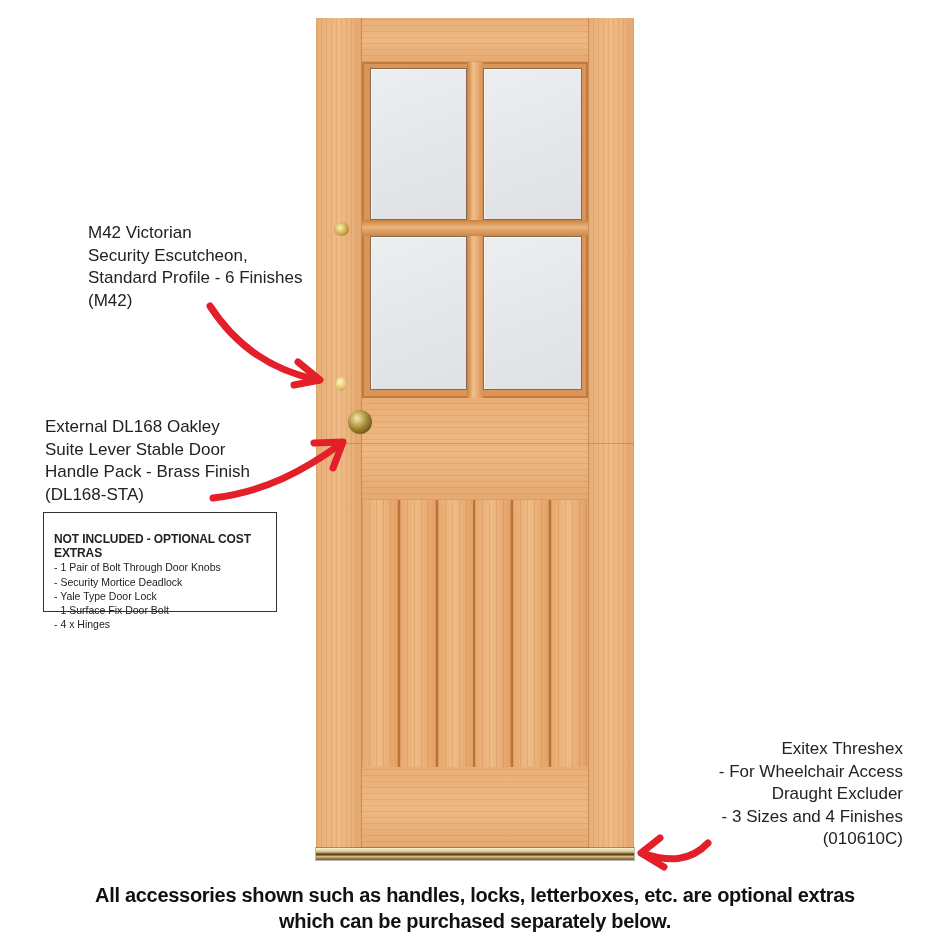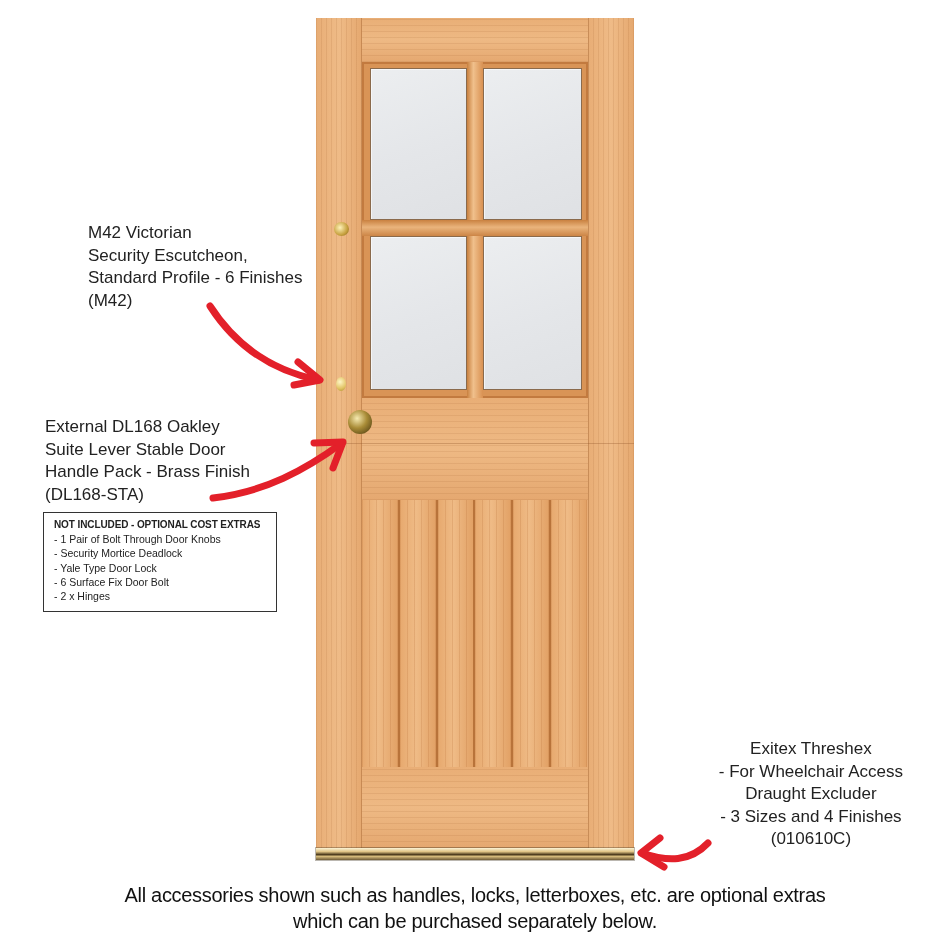--- a/index.html
+++ b/index.html
@@ -56,27 +56,27 @@
           background: radial-gradient(circle at 38% 35%, #f6eab0, #a98c37 45%, #5e4a17 85%); }
 
   
   .threshold { left: 316px; top: 848px; width: 318px; height: 12px;
                background: linear-gradient(180deg, #fbf3d6 0%, #e1c586 30%, #4b3a1c 55%, #d7bc7c 70%, #6d5a36 100%);
                box-shadow: 0 0 0 1px rgba(60,50,30,0.35); }
 
   
   .label { font-size: 17px; line-height: 22.5px; color: #222; white-space: nowrap; }
   .label div { height: 22.5px; }
-  .label.right { text-align: center; margin-left: 24px; }
+  .label.right { text-align: right; margin-left: 24px; }
 
   .not-included { left: 43px; top: 512px; width: 234px; height: 100px; border: 1px solid #333;
                   box-sizing: border-box; padding: 5px 0 0 10px; font-size: 10.5px; line-height: 14.2px; color: #222; }
-  .not-included .head { font-weight: bold; font-size: 10px; letter-spacing: -0.1px; }
+  .not-included .head { font-weight: bold; font-size: 12px; letter-spacing: -0.1px; margin-top: 14px; }
 
-  .footer { left: 0; top: 882px; width: 950px; text-align: center; font-weight: normal; font-size: 20px;
+  .footer { left: 0; top: 882px; width: 950px; text-align: center; font-weight: bold; font-size: 20px;
             line-height: 26px; color: #111; letter-spacing: -0.3px; }
 
   
   svg.arrows { position: absolute; left: 0; top: 0; width: 950px; height: 950px; pointer-events: none; }
 </style>
 </head>
 <body>
 
 <div class="abs door">
   <div class="grain"></div>
@@ -137,22 +137,22 @@
   <div>Suite Lever Stable Door</div>
   <div>Handle Pack - Brass Finish</div>
   <div>(DL168-STA)</div>
 </div>
 
 <div class="abs not-included">
   <div class="head">NOT INCLUDED - OPTIONAL COST EXTRAS</div>
   <div>- 1 Pair of Bolt Through Door Knobs</div>
   <div>- Security Mortice Deadlock</div>
   <div>- Yale Type Door Lock</div>
-  <div>- 6 Surface Fix Door Bolt</div>
-  <div>- 2 x Hinges</div>
+  <div>- 1 Surface Fix Door Bolt</div>
+  <div>- 4 x Hinges</div>
 </div>
 
 <div class="abs label right" style="right:47px;top:738px;">
   <div>Exitex Threshex</div>
   <div>- For Wheelchair Access</div>
   <div>Draught Excluder</div>
   <div>- 3 Sizes and 4 Finishes</div>
   <div>(010610C)</div>
 </div>
 

